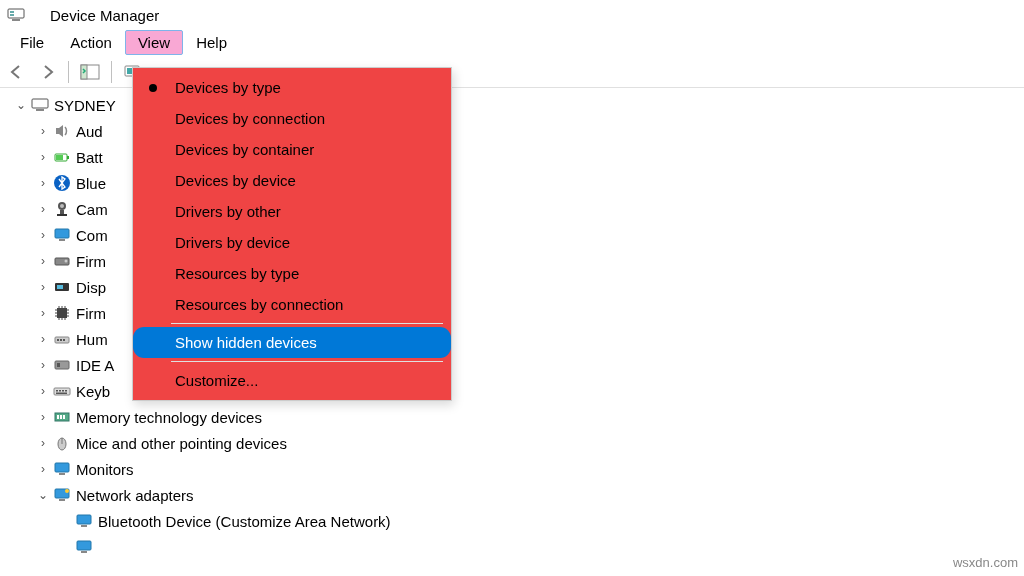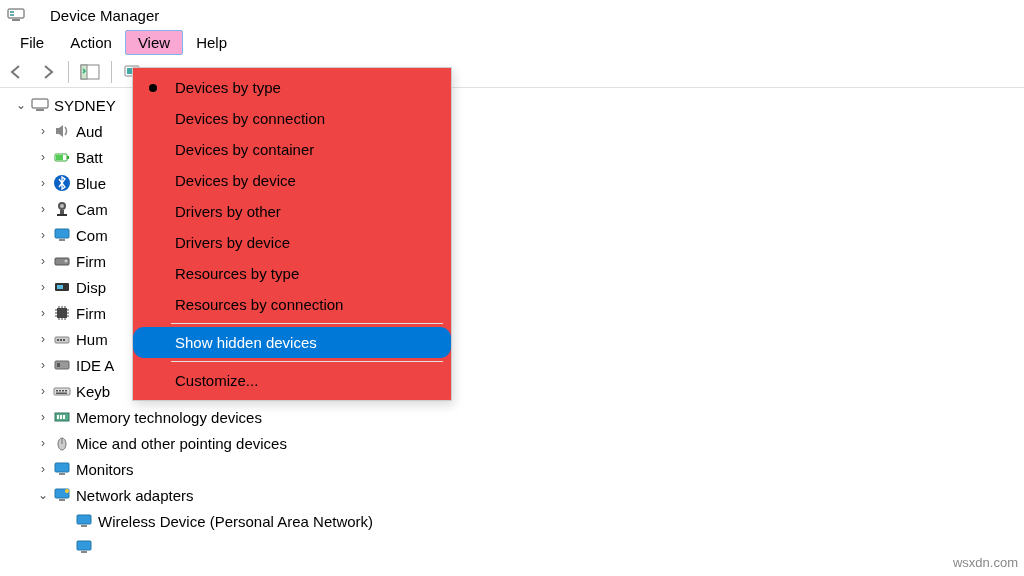--- a/index.html
+++ b/index.html
@@ -253,21 +253,21 @@
     </div>
     <div class="children">
       <div class="node">
         <span class="expander space">›</span>
         <span class="node-icon">
             <svg width="18" height="18" viewBox="0 0 18 18">
               <rect x="2" y="3" width="14" height="9" rx="1" fill="#39d" stroke="#27a"></rect>
               <rect x="6" y="13" width="6" height="2" fill="#888"></rect>
             </svg>
           </span>
-        <span>Wireless Device (Personal Area Network)</span>
+        <span>Bluetooth Device (Customize Area Network)</span>
       </div>
       <div class="node">
         <span class="expander space">›</span>
         <span class="node-icon">
             <svg width="18" height="18" viewBox="0 0 18 18">
               <rect x="2" y="3" width="14" height="9" rx="1" fill="#39d" stroke="#27a"></rect>
               <rect x="6" y="13" width="6" height="2" fill="#888"></rect>
             </svg>
           </span>
       </div>

